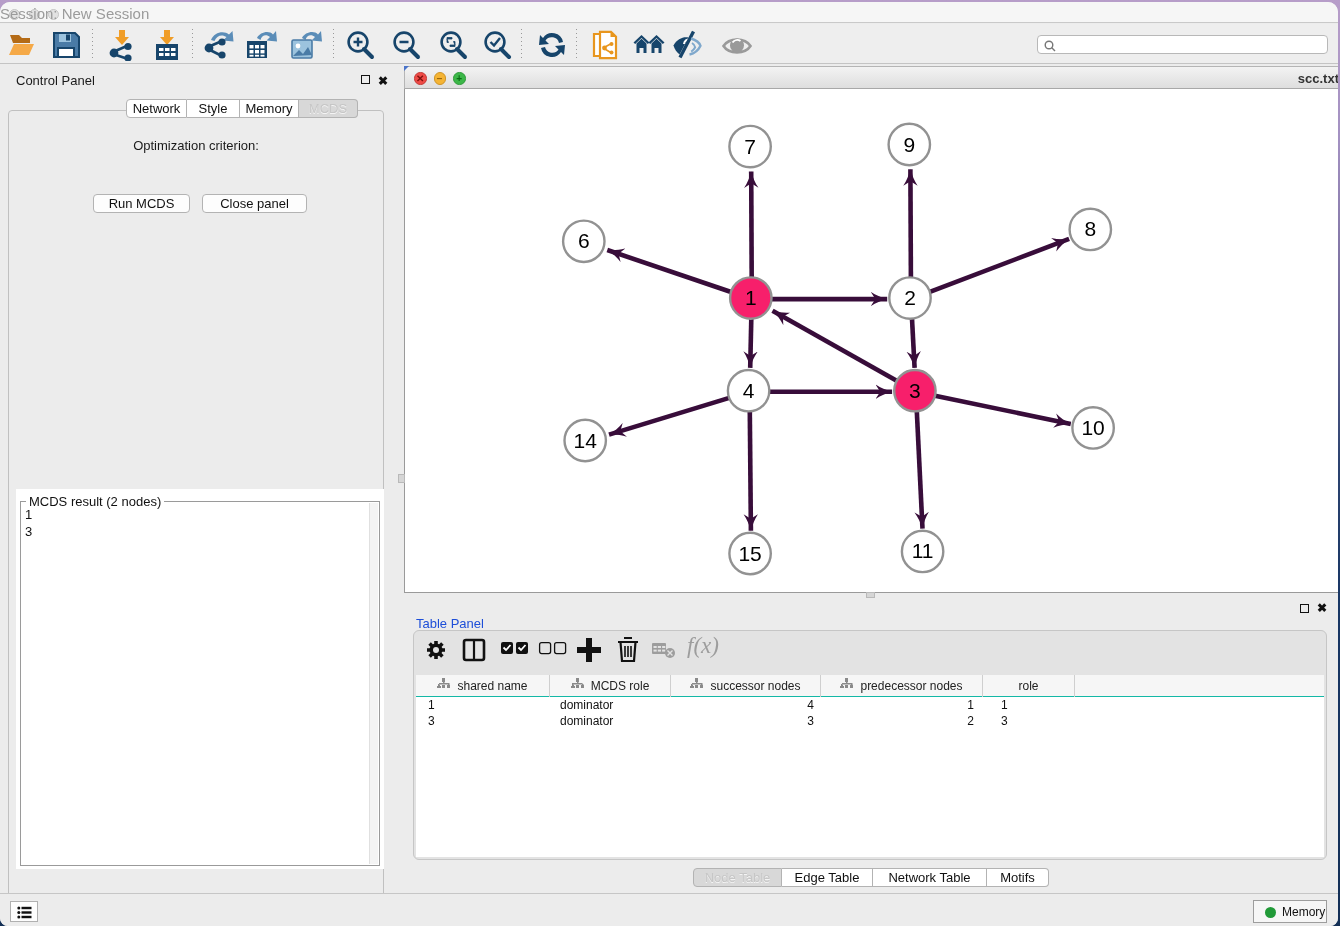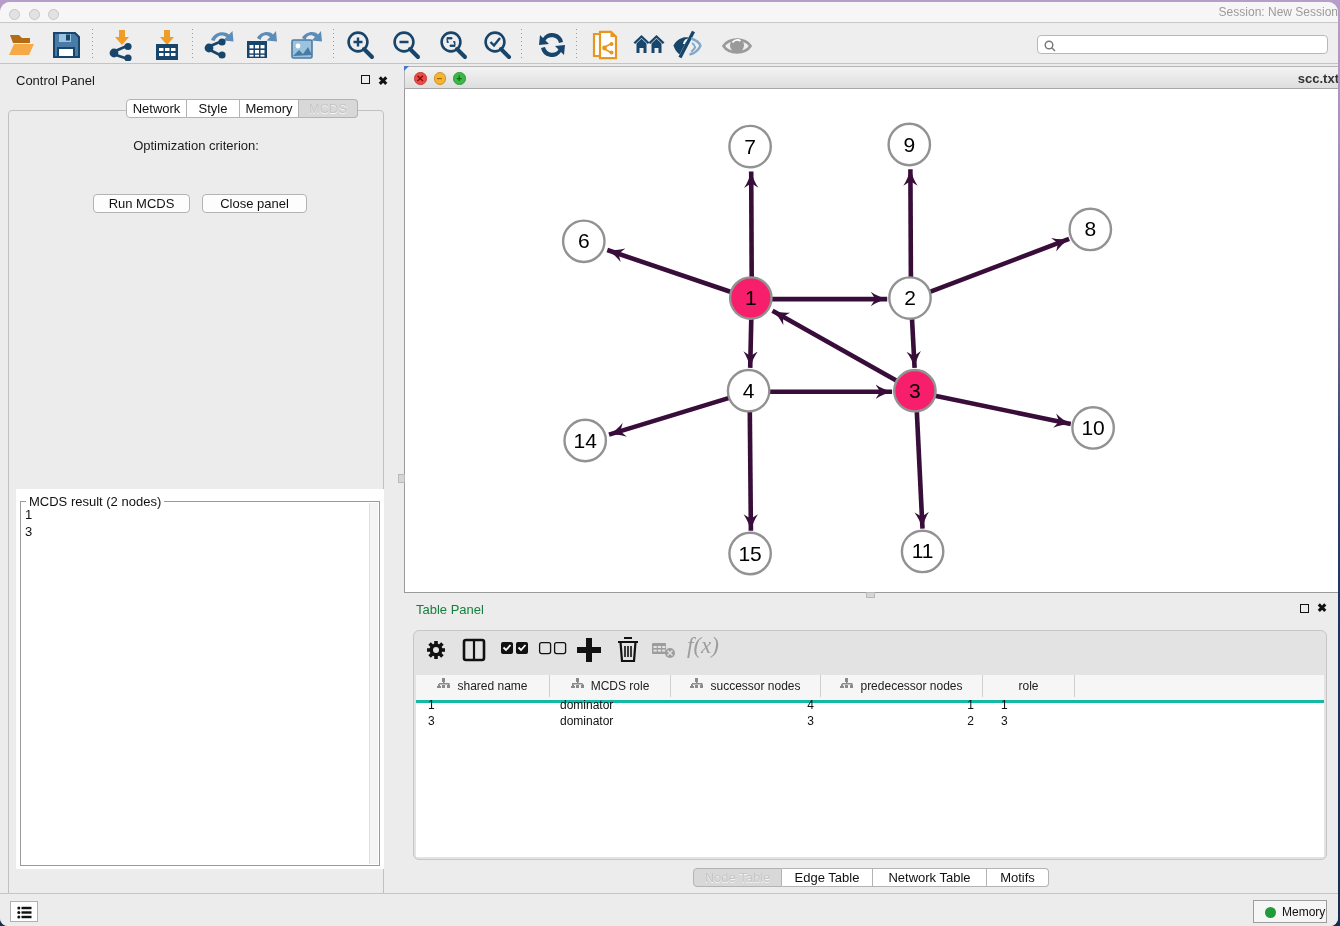--- a/index.html
+++ b/index.html
@@ -2,21 +2,21 @@
 <html><head>
 <meta charset="utf-8">
 <style>
 * { margin:0; padding:0; box-sizing:border-box; }
 html,body { width:1340px; height:926px; overflow:hidden; }
 body { font-family:"Liberation Sans", sans-serif; background:linear-gradient(#b79dc9 0%, #a391c2 15%, #6f6796 35%, #2c4370 50%, #193765 65%, #132f56 100%); position:relative; }
 #win { position:absolute; left:0; top:2px; width:1338px; height:924px; background:#ececec; border-radius:10px 10px 8px 8px; overflow:hidden; }
 
 #titlebar { position:absolute; left:0; top:0; width:100%; height:21px; background:#f6f6f6; border-bottom:1px solid #c9c9c9; }
 #titlebar .tl { position:absolute; top:6.5px; width:11px; height:11px; border-radius:50%; background:#e2e2e2; border:1px solid #c5c5c5; }
-#title-text { position:absolute; top:3px; width:100%; text-align:right; font-size:12px; color:#9b9b9b; }
+#title-text { position:absolute; top:3px; width:100%; text-align:left; font-size:15px; color:#9b9b9b; }
 
 #toolbar { position:absolute; left:0; top:22px; width:100%; height:40px; background:#eeeeee; border-bottom:1px solid #c4c4c4; }
 .tbsep { position:absolute; top:5px; height:30px; width:1px; background-image:linear-gradient(#999 1px, transparent 1px); background-size:1px 4px; }
 .tbi { position:absolute; top:5px; width:32px; height:32px; }
 
 #search { position:absolute; left:1037px; top:11px; width:291px; height:19px; background:#fff; border:1px solid #b8b8b8; border-radius:4px; }
 
 #cpanel { position:absolute; left:0; top:63px; width:392px; height:828px; background:#ececec; }
 #cpanel-h { position:absolute; left:16px; top:8px; font-size:13px; color:#1a1a1a; }
 .ph-icons { position:absolute; top:9px; font-size:12px; color:#111; }
@@ -36,25 +36,25 @@
 #mcds-text { position:absolute; left:4px; top:4px; font-size:13px; color:#111; line-height:17px; }
 #mcds-scroll { position:absolute; right:1px; top:1px; width:9px; bottom:1px; background:#f4f4f4; border-left:1px solid #e0e0e0; }
 
 #netwin { position:absolute; left:404px; top:64px; width:936px; height:527px; }
 #net-title { position:absolute; left:0; top:0; width:100%; height:23px; background:linear-gradient(#f3f3f3, #dedede); border:1px solid #b5b5b5; border-bottom:1px solid #a8a8a8; }
 #net-title .t { position:absolute; top:4px; width:100%; text-align:right; font-size:13px; font-weight:bold; color:#333; }
 .mac { position:absolute; top:5px; width:12.5px; height:12.5px; border-radius:50%; font-size:10px; font-weight:bold; text-align:center; line-height:12px; }
 #canvas { position:absolute; left:0; top:23px; width:936px; height:504px; background:#fff; border:1px solid #9a9a9a; border-top:none; }
 
 #tpanel { position:absolute; left:392px; top:597px; width:948px; height:294px; background:#ececec; }
-#tp-h { position:absolute; left:24px; top:3px; font-size:13px; color:#15803d; }
+#tp-h { position:absolute; left:24px; top:17px; font-size:13px; color:#1d4ed8; }
 #tp-box { position:absolute; left:21px; top:31px; width:914px; height:230px; background:#e3e3e3; border:1px solid #c6c6c6; border-radius:6px; }
 #tp-toolbar { position:absolute; left:0; top:0; width:100%; height:43px; }
 #ttable { position:absolute; left:2px; top:44px; right:2px; bottom:2px; background:#fff; }
-#thead { position:absolute; left:0; top:0; width:100%; height:28px; background:#f6f6f6; border-bottom:3px solid #14b8a6; font-size:12px; color:#222; }
+#thead { position:absolute; left:0; top:0; width:100%; height:22px; background:#f6f6f6; border-bottom:1px solid #14b8a6; font-size:12px; color:#222; }
 .th { position:absolute; top:0; height:22px; border-right:1px solid #cfcfcf; text-align:center; line-height:22px; }
 .trow { position:absolute; width:100%; height:16px; font-size:12px; color:#111; }
 .td { position:absolute; }
 #tp-tabs { left:301px; top:269px; }
 .colicon { display:inline-block; width:13px; height:10px; margin-right:7px; background:
   radial-gradient(circle 2px at 6.5px 2px, #8a8a8a 99%, transparent), 
   linear-gradient(#8a8a8a, #8a8a8a) 6px 3px / 1.5px 3px no-repeat,
   linear-gradient(#8a8a8a, #8a8a8a) 1.5px 5px / 10.5px 1.5px no-repeat,
   linear-gradient(#8a8a8a, #8a8a8a) 1px 6px / 1.5px 2px no-repeat,
   linear-gradient(#8a8a8a, #8a8a8a) 11px 6px / 1.5px 2px no-repeat,

